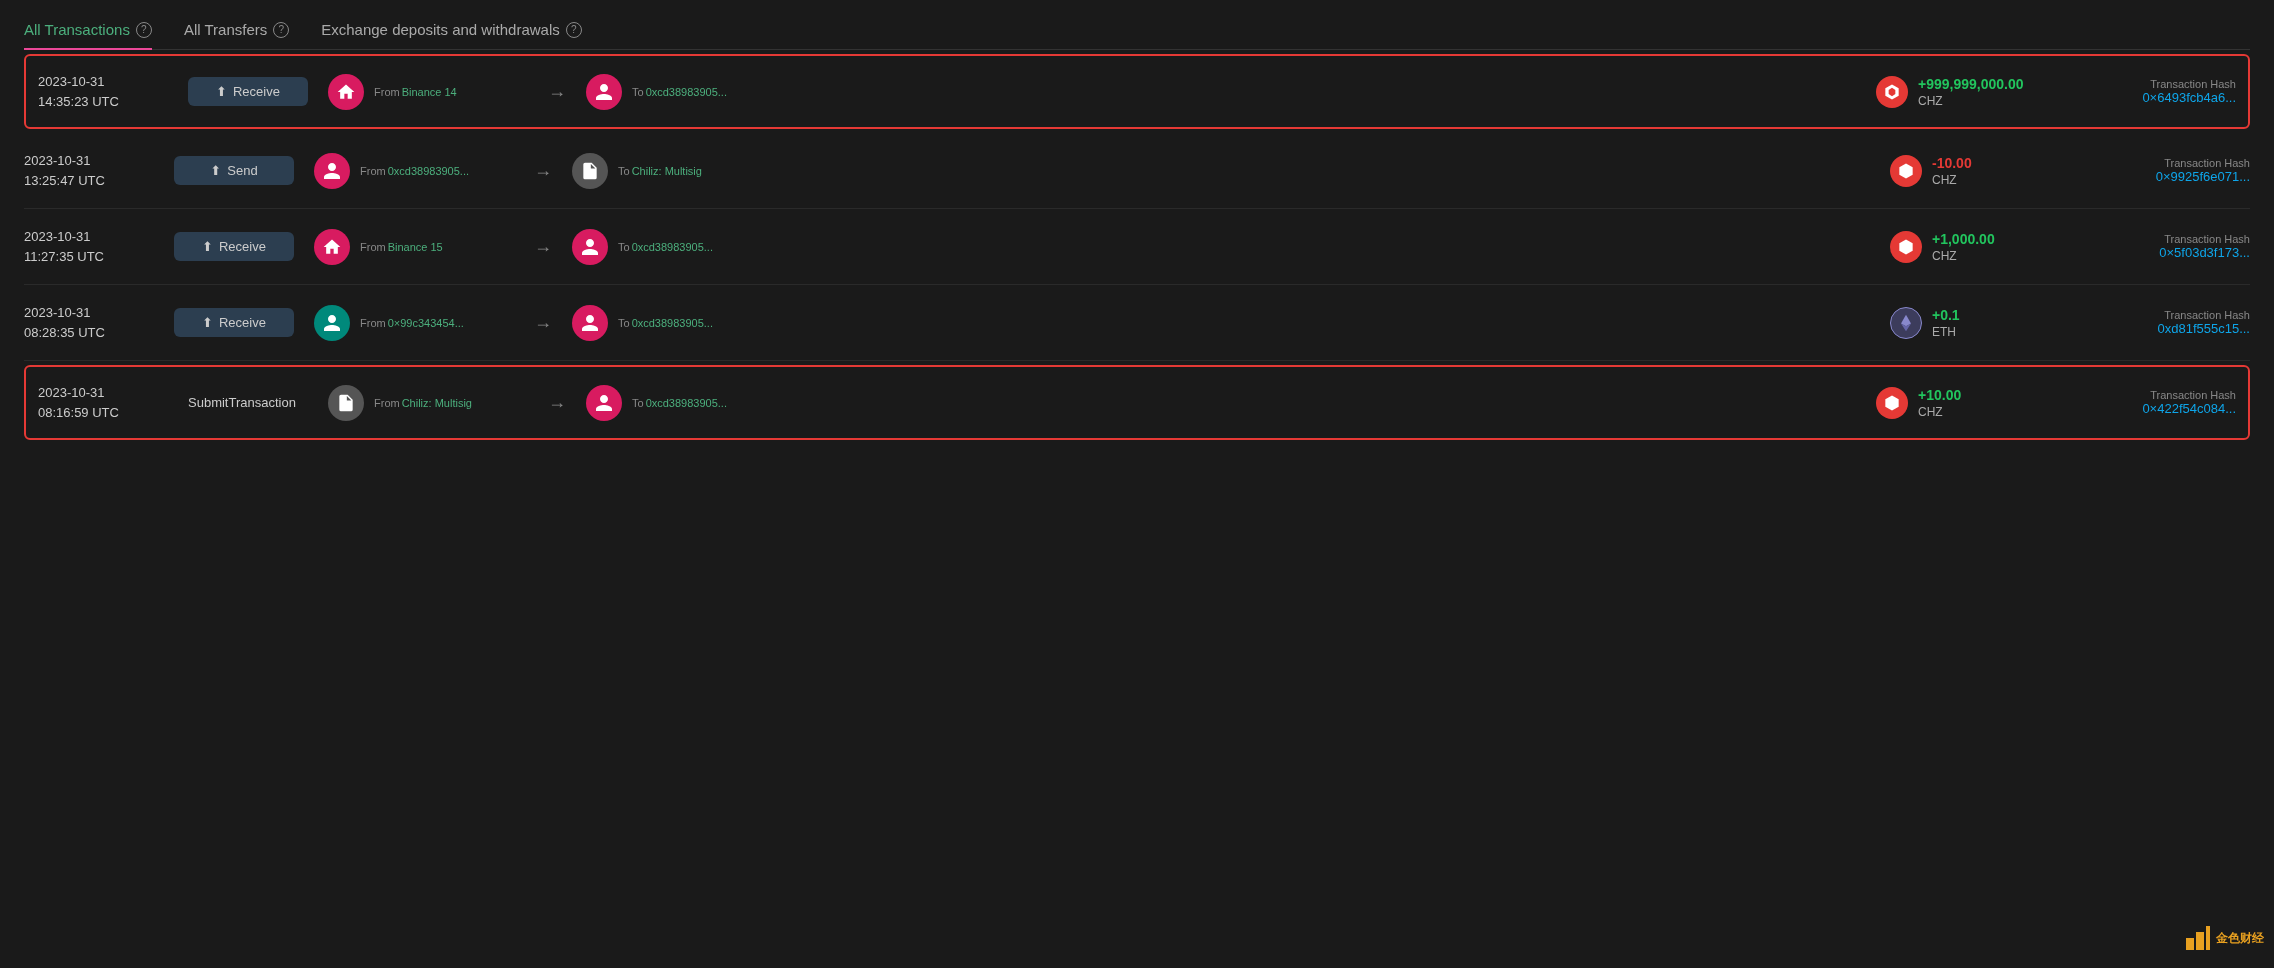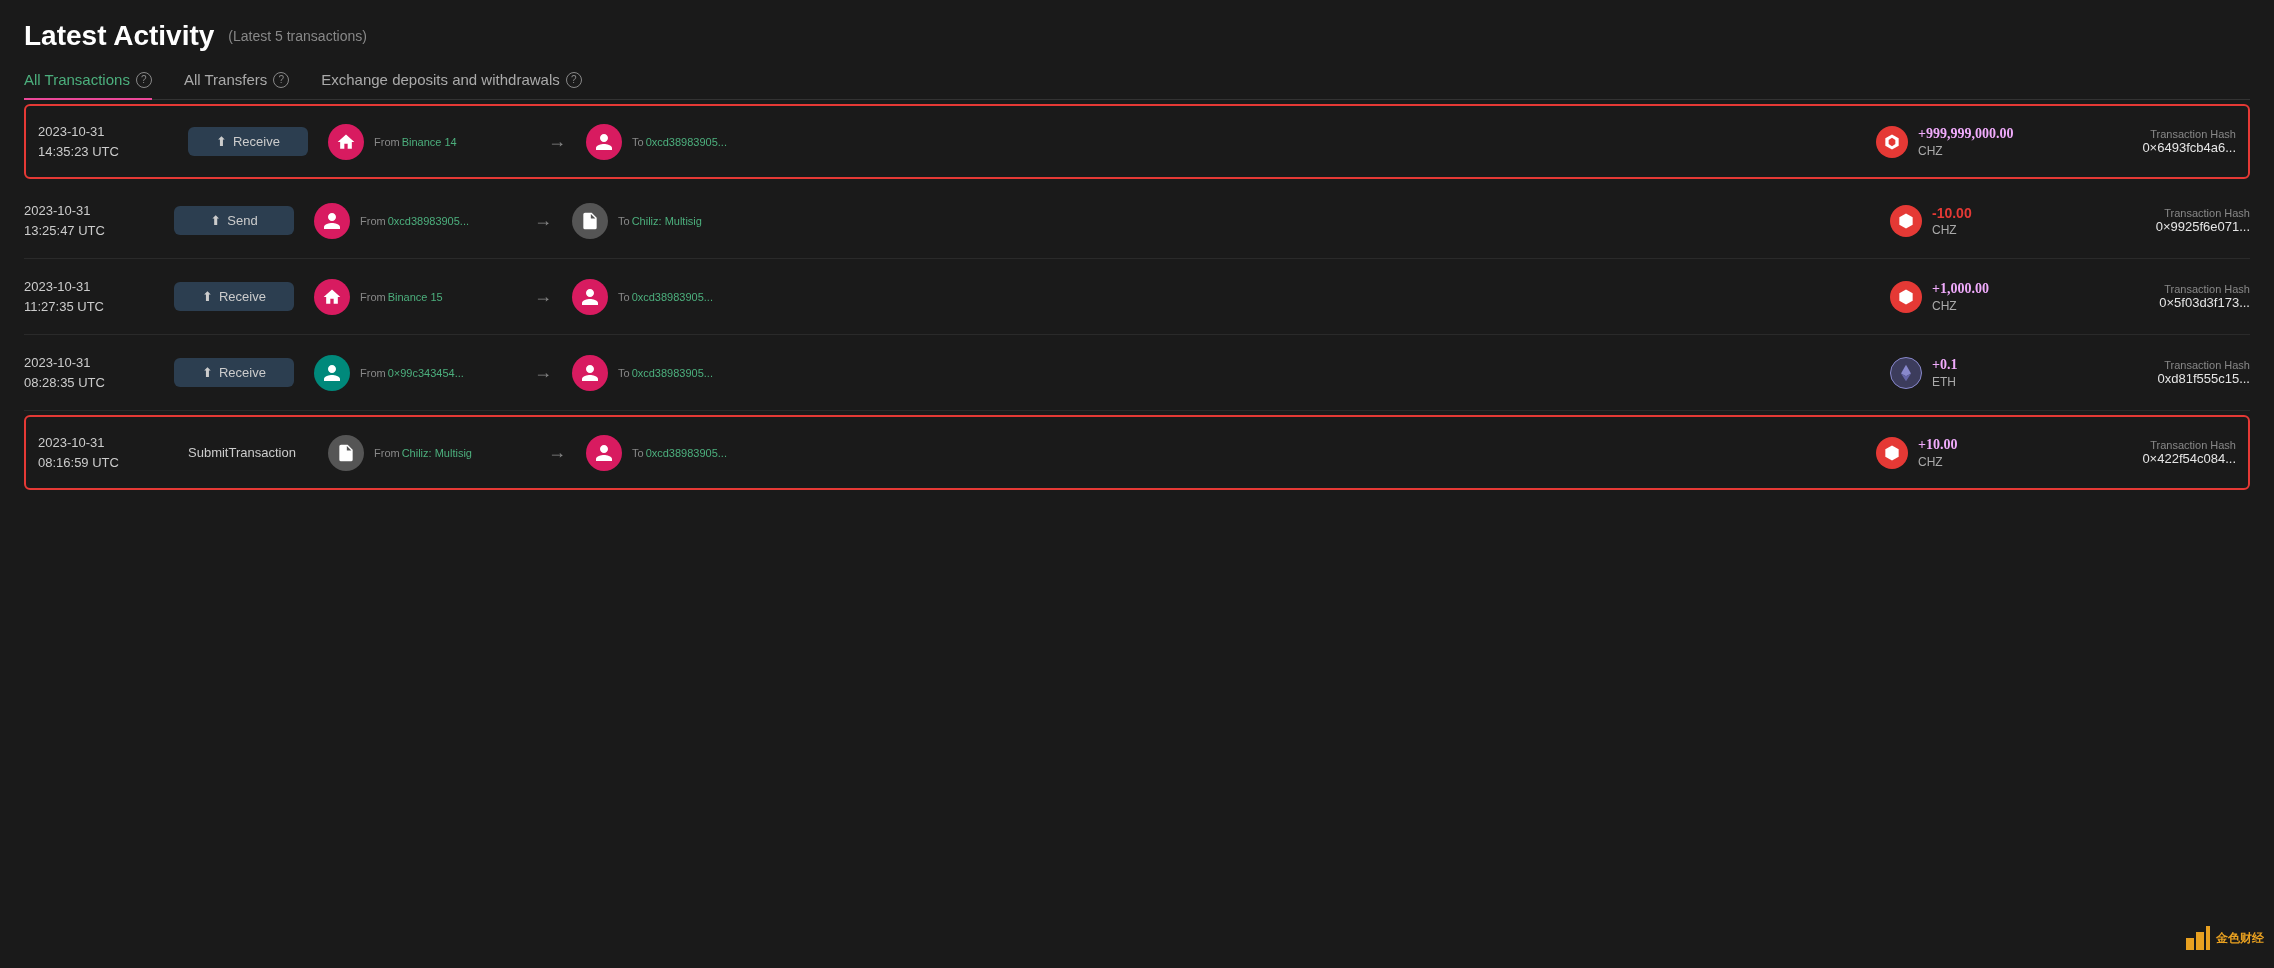--- a/index.html
+++ b/index.html
@@ -183,38 +183,38 @@
     }
     .amount-info {
       display: flex;
       flex-direction: column;
       gap: 2px;
     }
     .amount-value {
       font-size: 14px;
       font-weight: 600;
     }
-    .amount-value.positive { color: #f0abfc; font-family: Liberation Serif, serif; }
+    .amount-value.positive { color: #22c55e; }
     .amount-value.negative { color: #e53935; }
     .amount-symbol {
       font-size: 12px;
       color: #aaa;
     }
     .tx-hash {
       min-width: 160px;
       text-align: right;
       margin-left: auto;
     }
     .tx-hash-label {
       font-size: 11px;
       color: #888;
     }
     .tx-hash-value {
       font-size: 13px;
-      color: #e5e5e5;
+      color: #0ea5e9;
     }
 
     .watermark {
       position: fixed;
       bottom: 16px;
       right: 10px;
       display: flex;
       align-items: center;
       gap: 4px;
       font-size: 12px;
@@ -224,24 +224,20 @@
     .watermark-icon {
       width: 28px;
       height: 28px;
     }
   </style>
 </head>
 <body>
 
 <div class="container">
 
-  <div class="header">
-    <span class="header-title">Latest Activity</span>
-    <span class="header-subtitle">(Latest 5 transactions)</span>
-  </div>
 
   <div class="tabs">
     <div class="tab active">
       <span>All Transactions</span>
       <span class="help-icon">?</span>
     </div>
     <div class="tab">
       <span>All Transfers</span>
       <span class="help-icon">?</span>
     </div>

